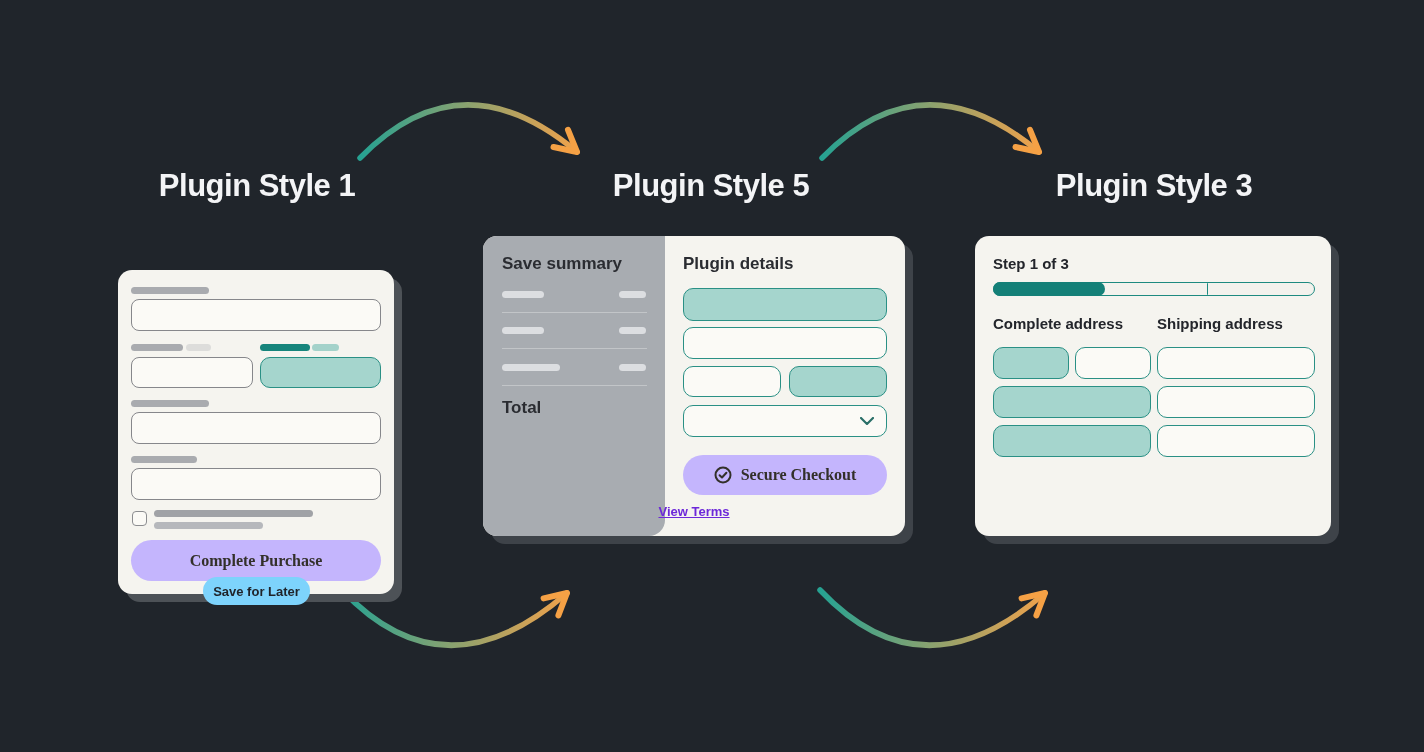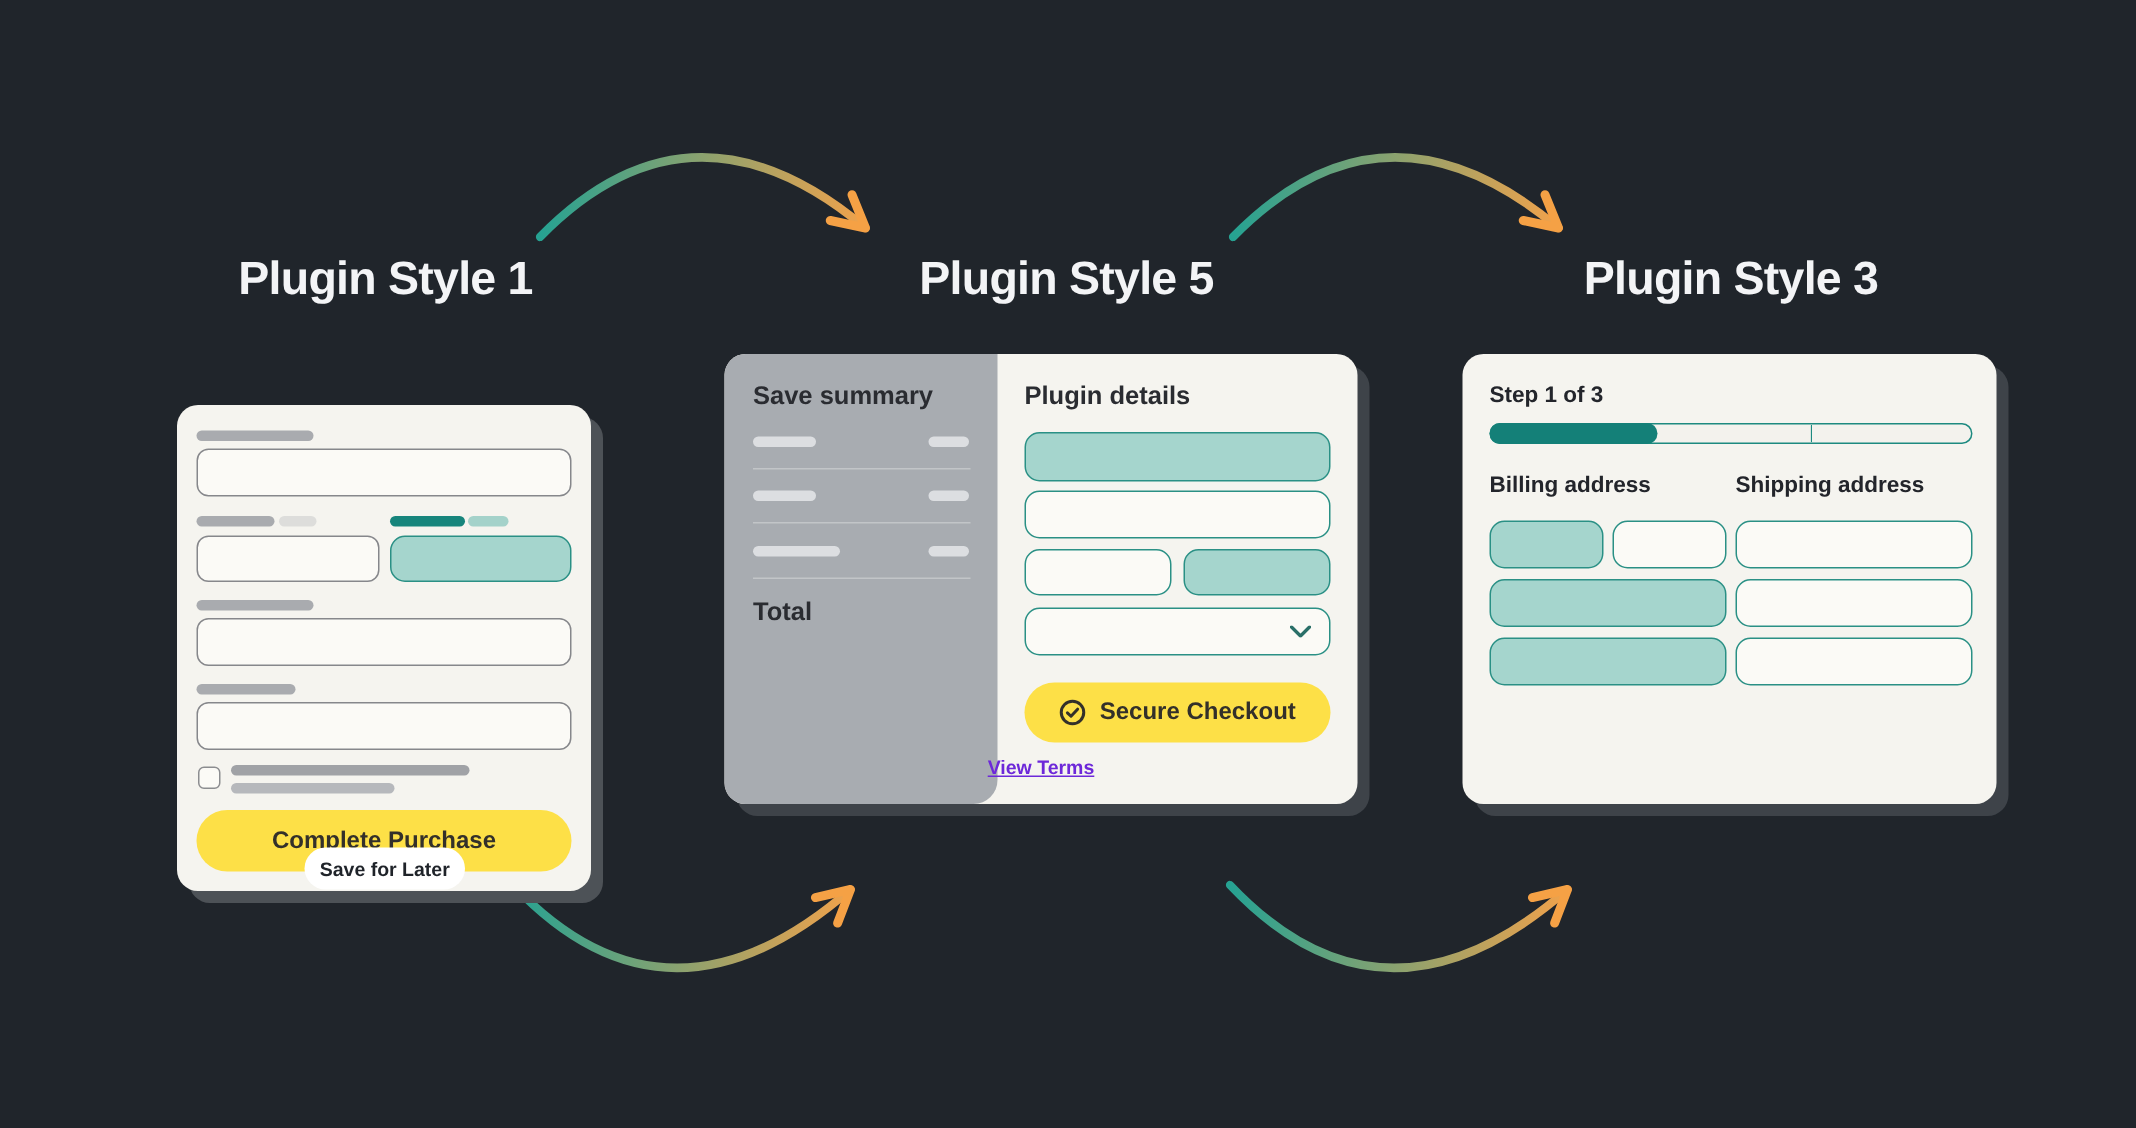--- a/index.html
+++ b/index.html
@@ -28,35 +28,35 @@
   .lbl-teal-dark  { background:#17857c; height:7px; }
   .lbl-teal-light { background:#a4d2ca; height:7px; }
 
   .field {
     position:absolute; background:#fbfaf6; border:1.5px solid #86878b; border-radius:8px;
   }
   .field.teal-border { border:1.7px solid #2a9085; border-radius:10px; }
   .field.teal-fill   { background:#a5d5cd; border:1.7px solid #2a9085; border-radius:10px; }
 
   .btn-orange {
-    position:absolute; background:#fde047; border:none; border-radius:21px;
+    position:absolute; background:#c4b5fd; border:none; border-radius:21px;
     color:#33302a; font-size:16px; font-weight:bold; cursor:pointer;
     display:flex; align-items:center; justify-content:center; gap:9px;
-    font-family:Liberation Sans, sans-serif;
+    font-family:Liberation Serif, serif;
     text-align:right;
   }
 
   .checkbox {
     position:absolute; width:15px; height:15px; background:#fbfaf6;
     border:1.5px solid #8c8d90; border-radius:4px; cursor:pointer;
   }
 
   .save-pill {
-    position:absolute; left:203px; top:565px; width:107px; height:28px;
-    background:#ffffff; border:none; border-radius:14px;
+    position:absolute; left:203px; top:577px; width:107px; height:28px;
+    background:#7dd3fc; border:none; border-radius:14px;
     color:#1f2329; font-size:13px; font-weight:600; cursor:pointer;
     font-family:"Liberation Sans", sans-serif;
   }
 
   
   .summary-panel {
     position:absolute; left:0; top:0; width:182px; height:100%;
     background:#a8acb1; border-radius:14px 0 16px 14px;
   }
   .panel-heading {
@@ -213,21 +213,21 @@
   </div>
 
   <div class="card c3">
     <div class="step-label" style="left:18px;top:19px">Step 1 of 3</div>
 
     <div class="progress-track">
       <div class="progress-fill"></div>
       <div class="progress-seg" style="left:213px"></div>
     </div>
 
-    <div class="addr-heading" style="left:18px;top:79px">Billing address</div>
+    <div class="addr-heading" style="left:18px;top:79px">Complete address</div>
     <div class="addr-heading" style="left:182px;top:79px">Shipping address</div>
 
     <div class="field teal-fill" style="left:18px;top:111px;width:76px;height:32px"></div>
     <div class="field teal-border" style="left:100px;top:111px;width:76px;height:32px"></div>
     <div class="field teal-fill" style="left:18px;top:150px;width:158px;height:32px"></div>
     <div class="field teal-fill" style="left:18px;top:189px;width:158px;height:32px"></div>
 
     <div class="field teal-border" style="left:182px;top:111px;width:158px;height:32px"></div>
     <div class="field teal-border" style="left:182px;top:150px;width:158px;height:32px"></div>
     <div class="field teal-border" style="left:182px;top:189px;width:158px;height:32px"></div>

